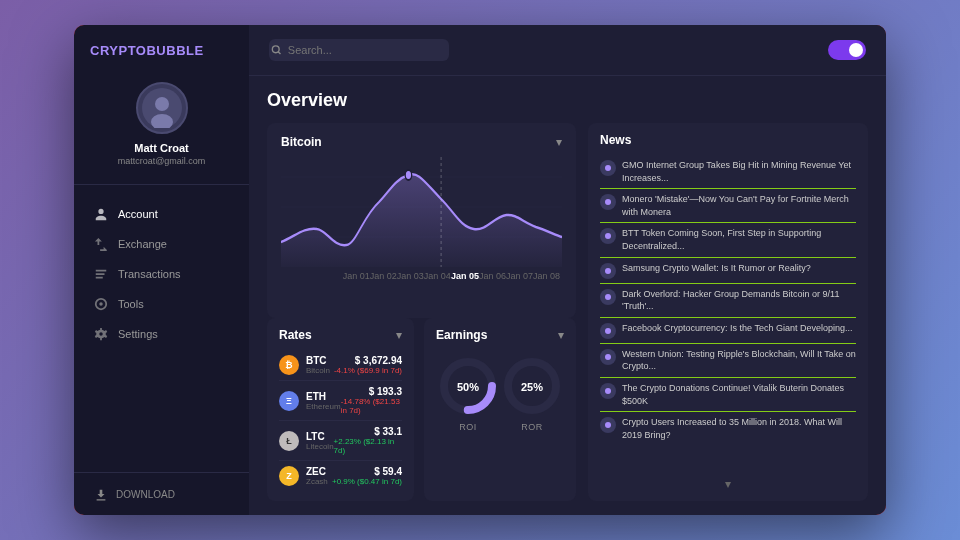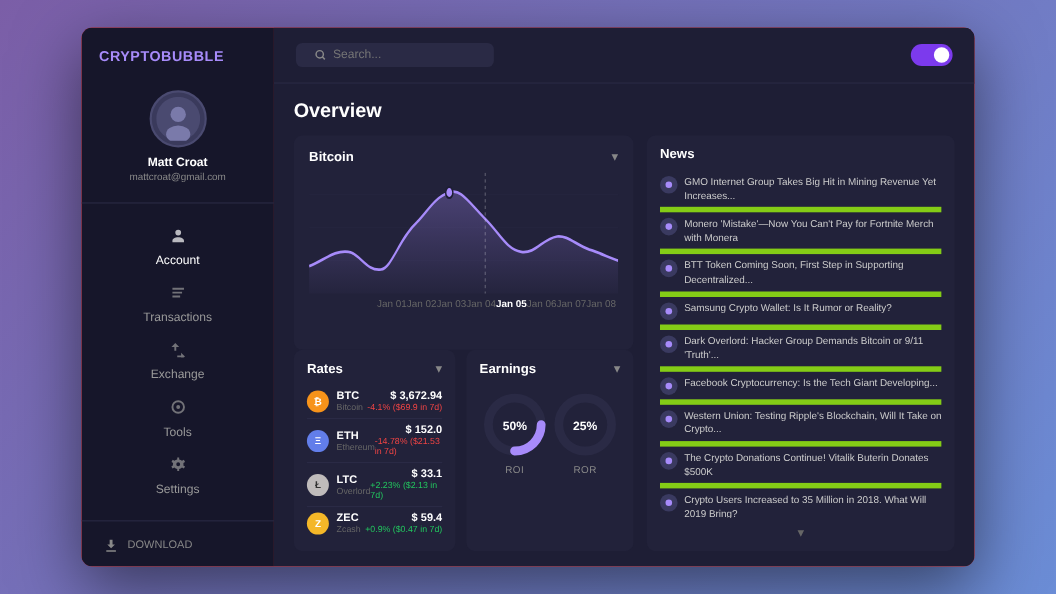--- a/index.html
+++ b/index.html
@@ -75,21 +75,20 @@
     }
     .nav-item {
       display: flex;
       align-items: center;
       gap: 10px;
       padding: 8px 20px;
       cursor: pointer;
       color: #999;
       font-size: 11px;
       transition: color 0.2s;
-      flex-direction: column;
     }
     .nav-item.active { color: #fff; }
     .nav-icon { width: 14px; height: 14px; opacity: 0.7; }
     .sidebar-download {
       padding: 14px 20px;
       display: flex;
       align-items: center;
       gap: 8px;
       color: #888;
       font-size: 10px;
@@ -113,21 +112,21 @@
       background: #1e1e35;
       border-bottom: 1px solid #2a2a45;
       flex-shrink: 0;
     }
     .search-bar {
       display: flex;
       align-items: center;
       gap: 6px;
       background: #2a2a45;
       border-radius: 6px;
-      padding: 5px 17px;
+      padding: 5px 2px;
       width: 180px;
     }
     .search-bar input {
       background: none;
       border: none;
       outline: none;
       color: #ccc;
       font-size: 11px;
       width: 100%;
     }
@@ -291,21 +290,21 @@
       font-weight: 600;
       color: #fff;
       margin-bottom: 8px;
     }
     .news-list { flex: 1; overflow: hidden; }
     .news-item {
       display: flex;
       align-items: flex-start;
       gap: 6px;
       padding: 4px 0;
-      border-bottom: 5px solid #84cc16;
+      border-bottom: 1px solid #84cc16;
     }
     .news-item:last-child { border-bottom: none; }
     .news-dot {
       width: 16px;
       height: 16px;
       border-radius: 50%;
       background: #3a3a60;
       flex-shrink: 0;
       margin-top: 1px;
       display: flex;
@@ -343,29 +342,29 @@
     </div>
     <nav class="sidebar-nav">
       <div class="nav-item active">
         <svg class="nav-icon" viewBox="0 0 16 16" fill="currentColor">
             <path d="M8 8a3 3 0 1 0 0-6 3 3 0 0 0 0 6zm0 2c-3.3 0-6 1.7-6 3.5V15h12v-1.5C14 11.7 11.3 10 8 10z"></path>
           </svg>
         <span>Account</span>
       </div>
       <div class="nav-item">
         <svg class="nav-icon" viewBox="0 0 16 16" fill="currentColor">
+            <path d="M1 5l4-4 4 4H6v4H4V5H1zm10 6l4 4-4 4v-3H7v-2h4v-3z"></path>
+          </svg>
+        <span>Exchange</span>
+      </div>
+      <div class="nav-item">
+        <svg class="nav-icon" viewBox="0 0 16 16" fill="currentColor">
             <path d="M2 3h12v2H2zm0 4h10v2H2zm0 4h8v2H2z"></path>
           </svg>
         <span>Transactions</span>
-      </div>
-      <div class="nav-item">
-        <svg class="nav-icon" viewBox="0 0 16 16" fill="currentColor">
-            <path d="M1 5l4-4 4 4H6v4H4V5H1zm10 6l4 4-4 4v-3H7v-2h4v-3z"></path>
-          </svg>
-        <span>Exchange</span>
       </div>
       <div class="nav-item">
         <svg class="nav-icon" viewBox="0 0 16 16" fill="currentColor">
             <path d="M8 1a7 7 0 1 0 0 14A7 7 0 0 0 8 1zm0 12A5 5 0 1 1 8 3a5 5 0 0 1 0 10z"></path>
             <circle cx="8" cy="8" r="2"></circle>
           </svg>
         <span>Tools</span>
       </div>
       <div class="nav-item">
         <svg class="nav-icon" viewBox="0 0 16 16" fill="currentColor">
@@ -462,30 +461,30 @@
                 </div>
                 <div class="rate-item">
                   <div class="rate-left">
                     <div class="coin-icon coin-eth">Ξ</div>
                     <div class="coin-name-group">
                       <span class="coin-symbol">ETH</span>
                       <span class="coin-fullname">Ethereum</span>
                     </div>
                   </div>
                   <div class="rate-right">
-                    <span class="rate-value">$ 152.0</span>
+                    <span class="rate-value">$ 193.3</span>
                     <span class="rate-change rate-neg">-14.78% ($21.53 in 7d)</span>
                   </div>
                 </div>
                 <div class="rate-item">
                   <div class="rate-left">
                     <div class="coin-icon coin-ltc">Ł</div>
                     <div class="coin-name-group">
                       <span class="coin-symbol">LTC</span>
-                      <span class="coin-fullname">Overlord</span>
+                      <span class="coin-fullname">Litecoin</span>
                     </div>
                   </div>
                   <div class="rate-right">
                     <span class="rate-value">$ 33.1</span>
                     <span class="rate-change rate-pos">+2.23% ($2.13 in 7d)</span>
                   </div>
                 </div>
                 <div class="rate-item">
                   <div class="rate-left">
                     <div class="coin-icon coin-zec">Z</div>

